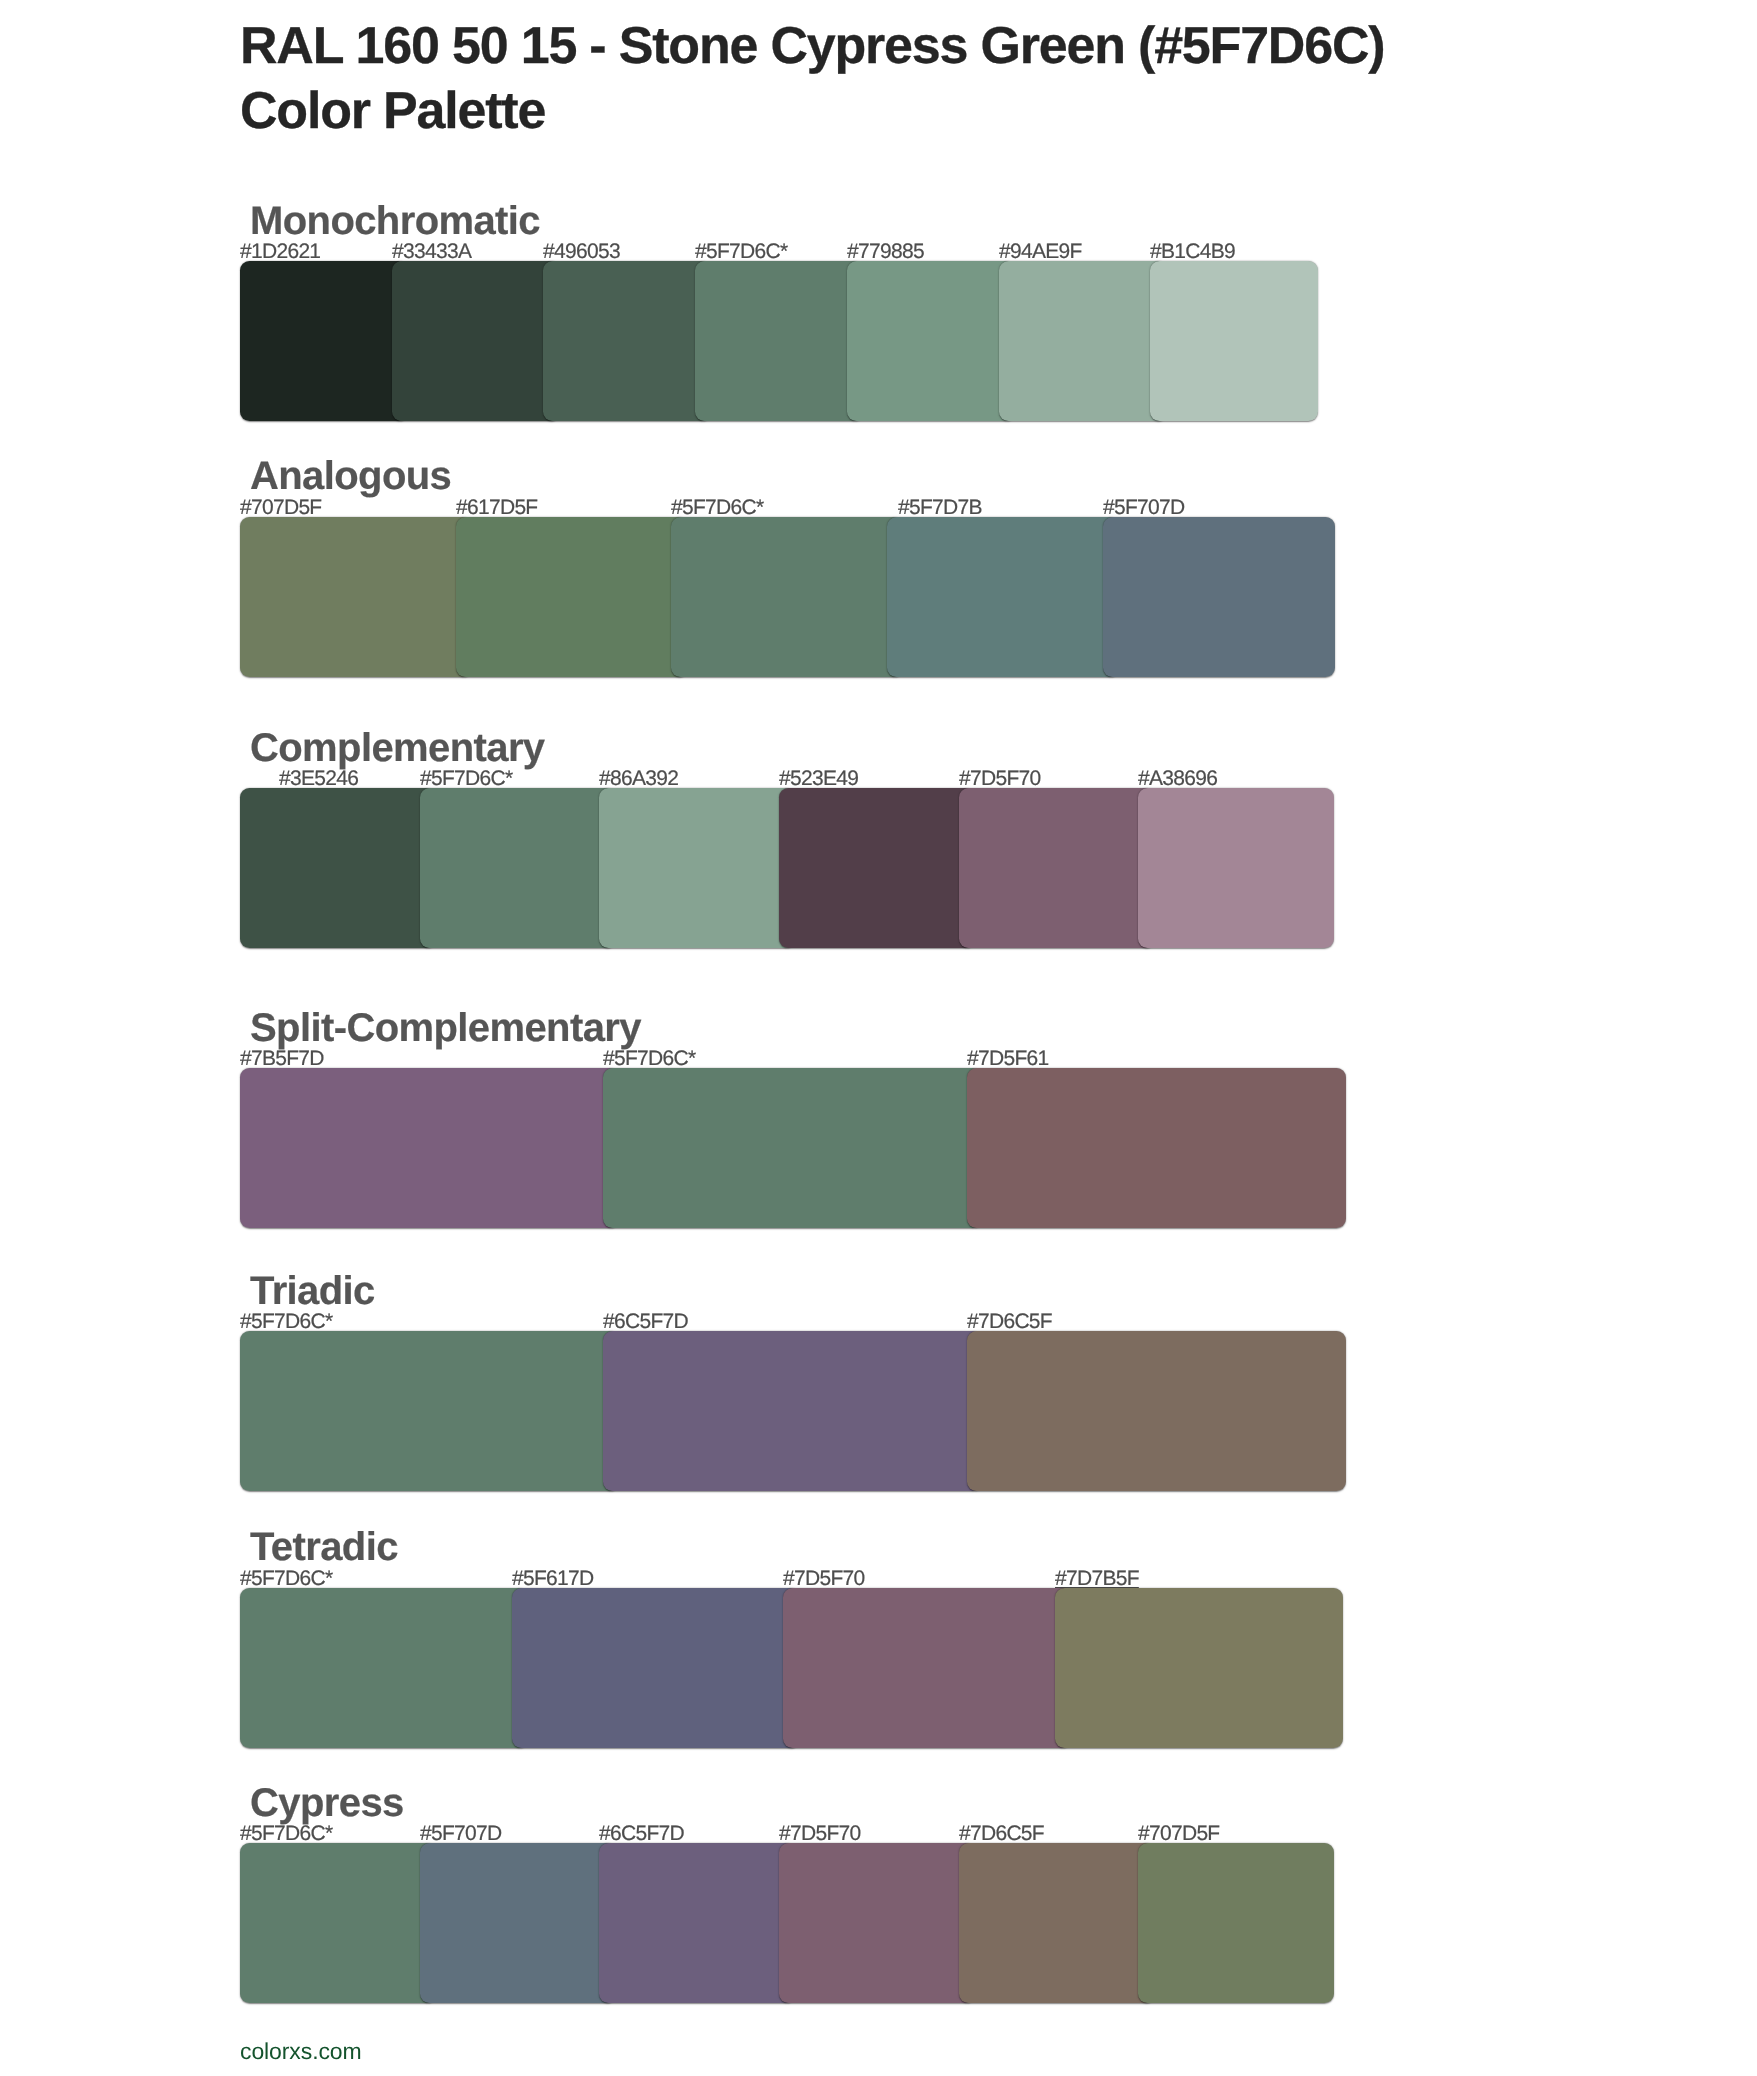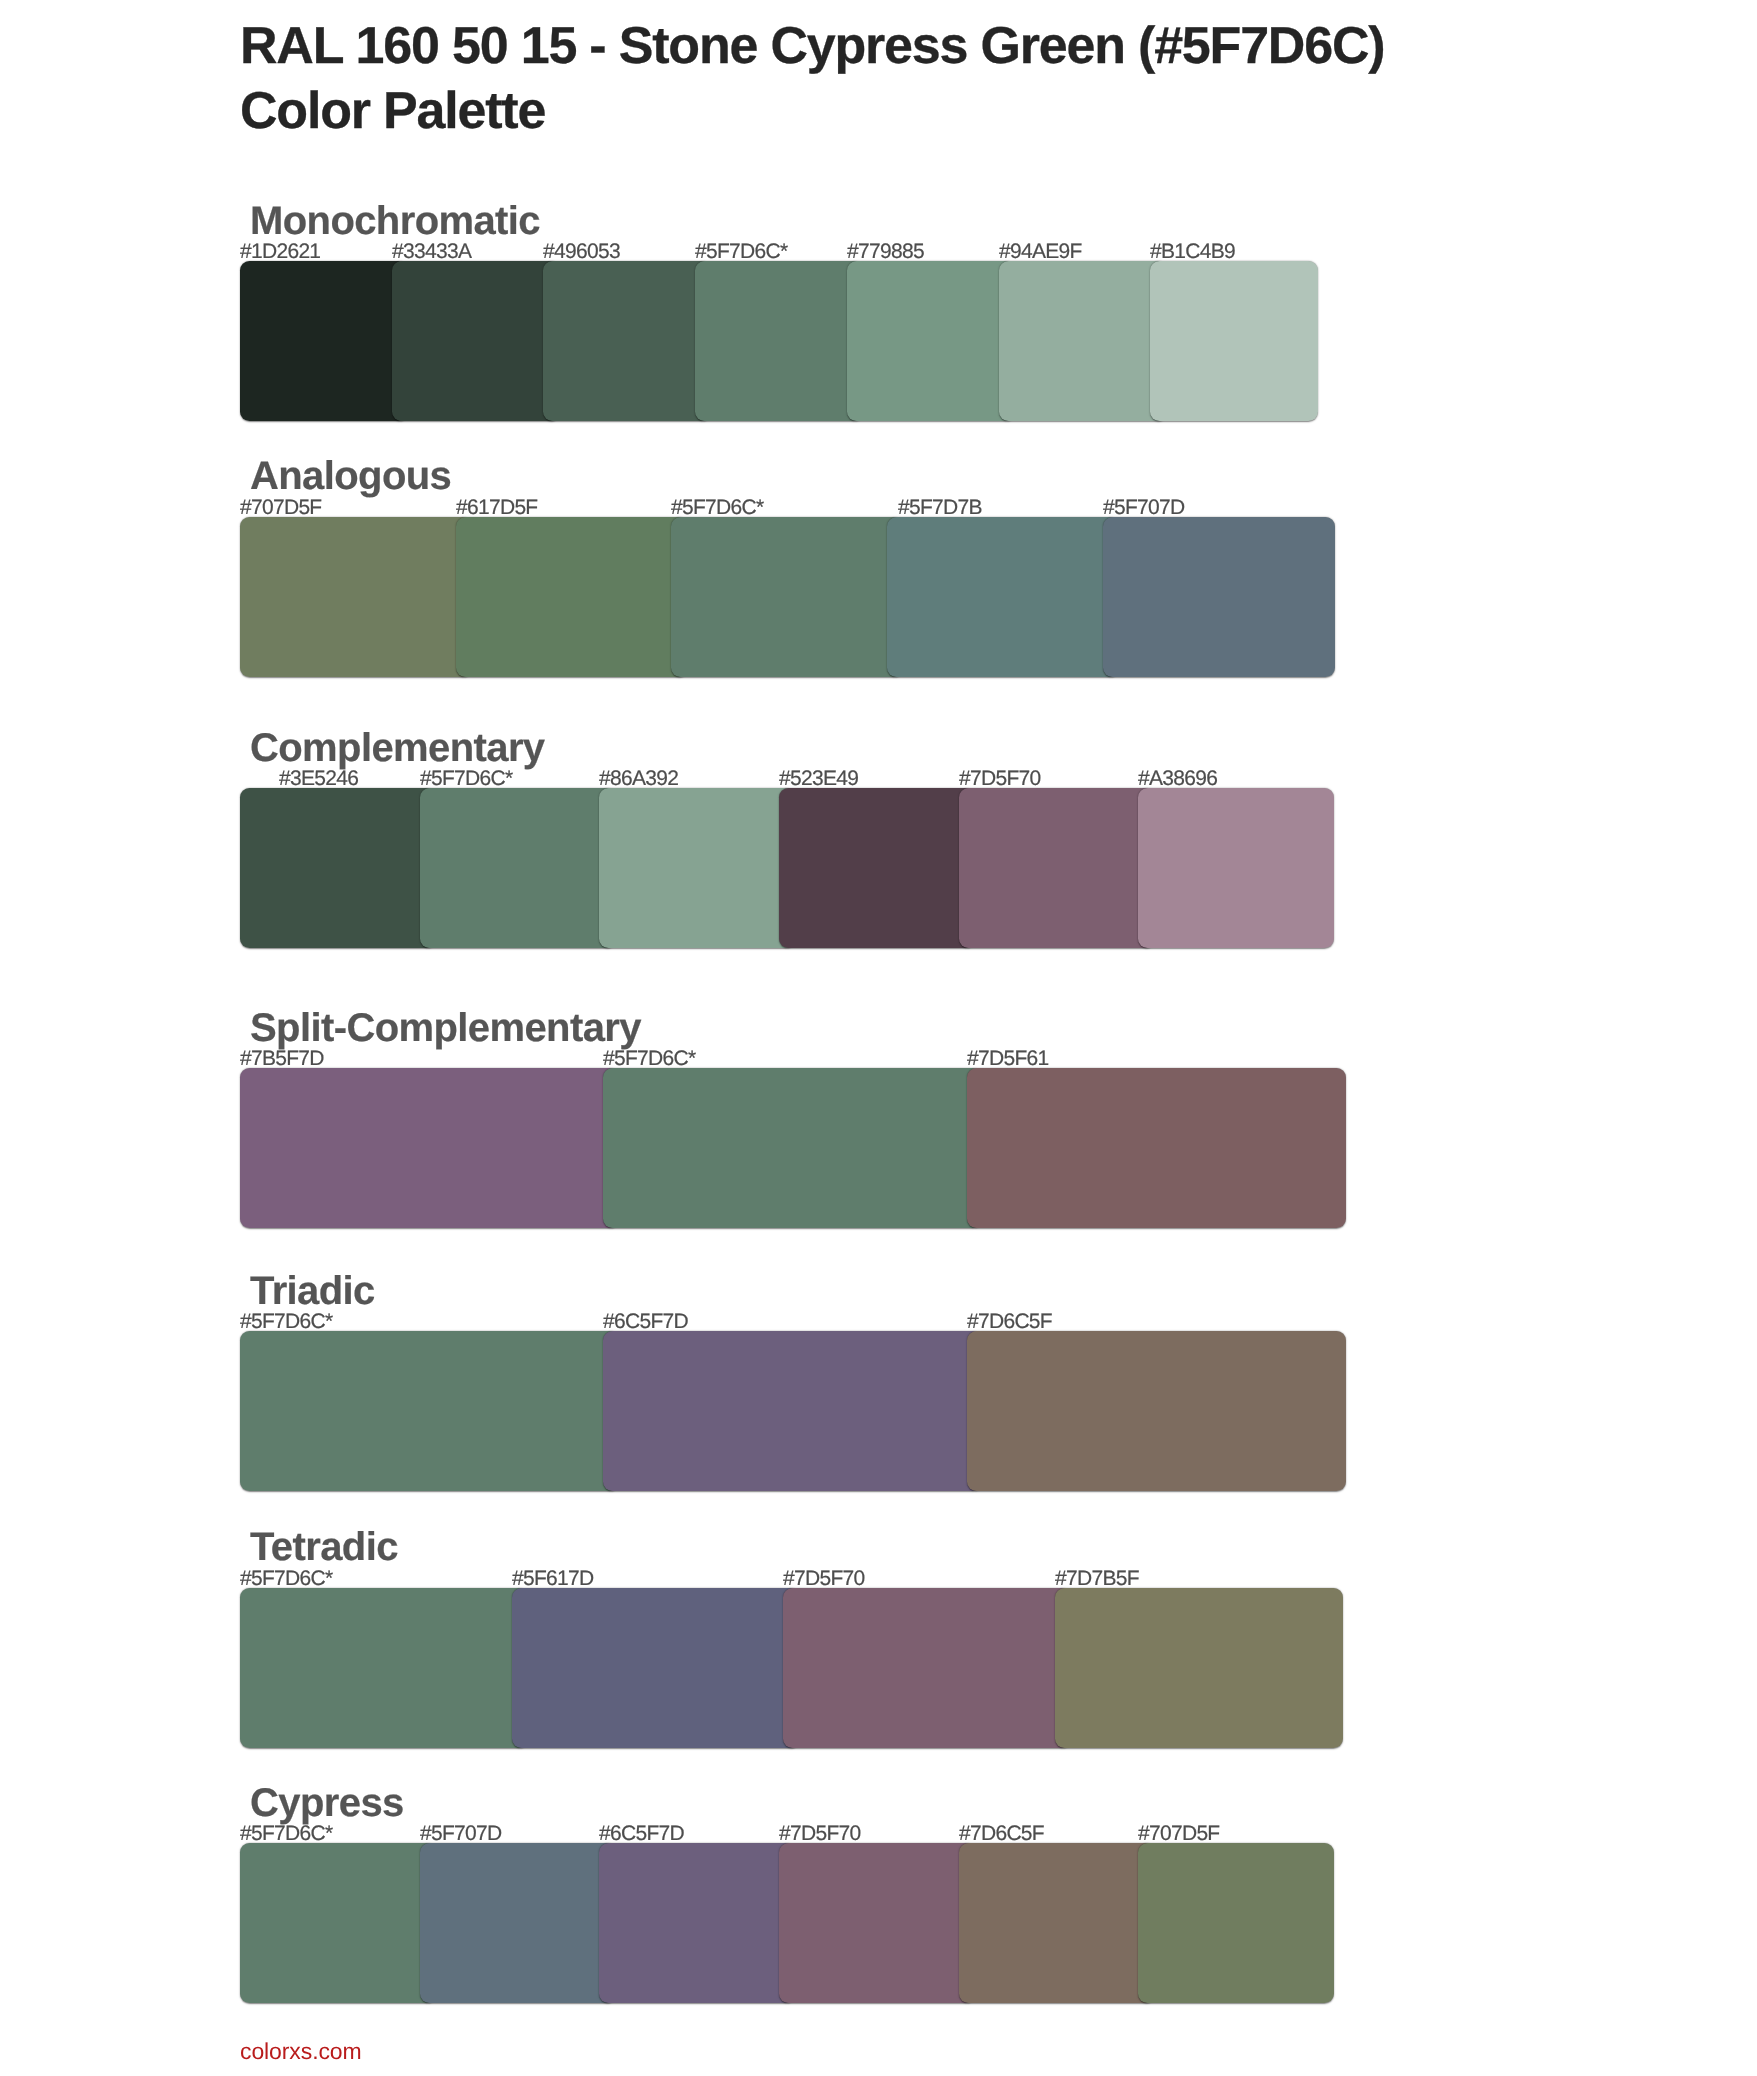--- a/index.html
+++ b/index.html
@@ -43,21 +43,21 @@
   .swatch {
     position:absolute; top:0; height:160px;
     border-radius:9.6px;
     box-shadow:0 0.8px 1.6px rgba(0,0,0,0.5);
   }
 
   
   #site-credit {
     position:absolute; left:240px; top:2039px;
     font-size:23px; font-weight:400; line-height:25.6px;
-    letter-spacing:-0.1px; color:#b91c1c; white-space:nowrap;
+    letter-spacing:-0.1px; color:#14532d; white-space:nowrap;
   }
 </style>
 </head>
 <body>
 
 <div id="page">
 
   <h1 id="page-title">
     <span class="tline">RAL 160 50 15 - Stone Cypress Green (#5F7D6C)</span>
     <span class="tline">Color Palette</span>
@@ -146,21 +146,21 @@
           <div class="swatch" title="#6C5F7D" style="left: 363px; width: 379px; z-index: 2; height: 160px; background-color: rgb(108, 95, 125);"></div>
           <div class="swatch" title="#7D6C5F" style="left: 727px; width: 379px; z-index: 3; height: 160px; background-color: rgb(125, 108, 95);"></div>
         </div>
       </div>
       <div class="section">
         <h2 class="section-heading" style="top: 1517px;">Tetradic</h2>
         <div class="label-row" style="top: 1568px;">
           <span class="swatch-label" style="left: 0px;">#5F7D6C*</span>
           <span class="swatch-label" style="left: 272px;">#5F617D</span>
           <span class="swatch-label" style="left: 543px;">#7D5F70</span>
-          <span class="swatch-label" style="left: 815px;">#7D7B5F</span>
+          <span class="swatch-label" style="left: 815px; text-decoration: underline;">#7D7B5F</span>
         </div>
         <div class="swatch-row" style="top: 1588px; height: 160px;">
           <div class="swatch" title="#5F7D6C" style="left: 0px; width: 288px; z-index: 1; height: 160px; background-color: rgb(95, 125, 108);"></div>
           <div class="swatch" title="#5F617D" style="left: 272px; width: 288px; z-index: 2; height: 160px; background-color: rgb(95, 97, 125);"></div>
           <div class="swatch" title="#7D5F70" style="left: 543px; width: 288px; z-index: 3; height: 160px; background-color: rgb(125, 95, 112);"></div>
           <div class="swatch" title="#7D7B5F" style="left: 815px; width: 288px; z-index: 4; height: 160px; background-color: rgb(125, 123, 95);"></div>
         </div>
       </div>
       <div class="section">
         <h2 class="section-heading" style="top: 1773px;">Cypress</h2>

